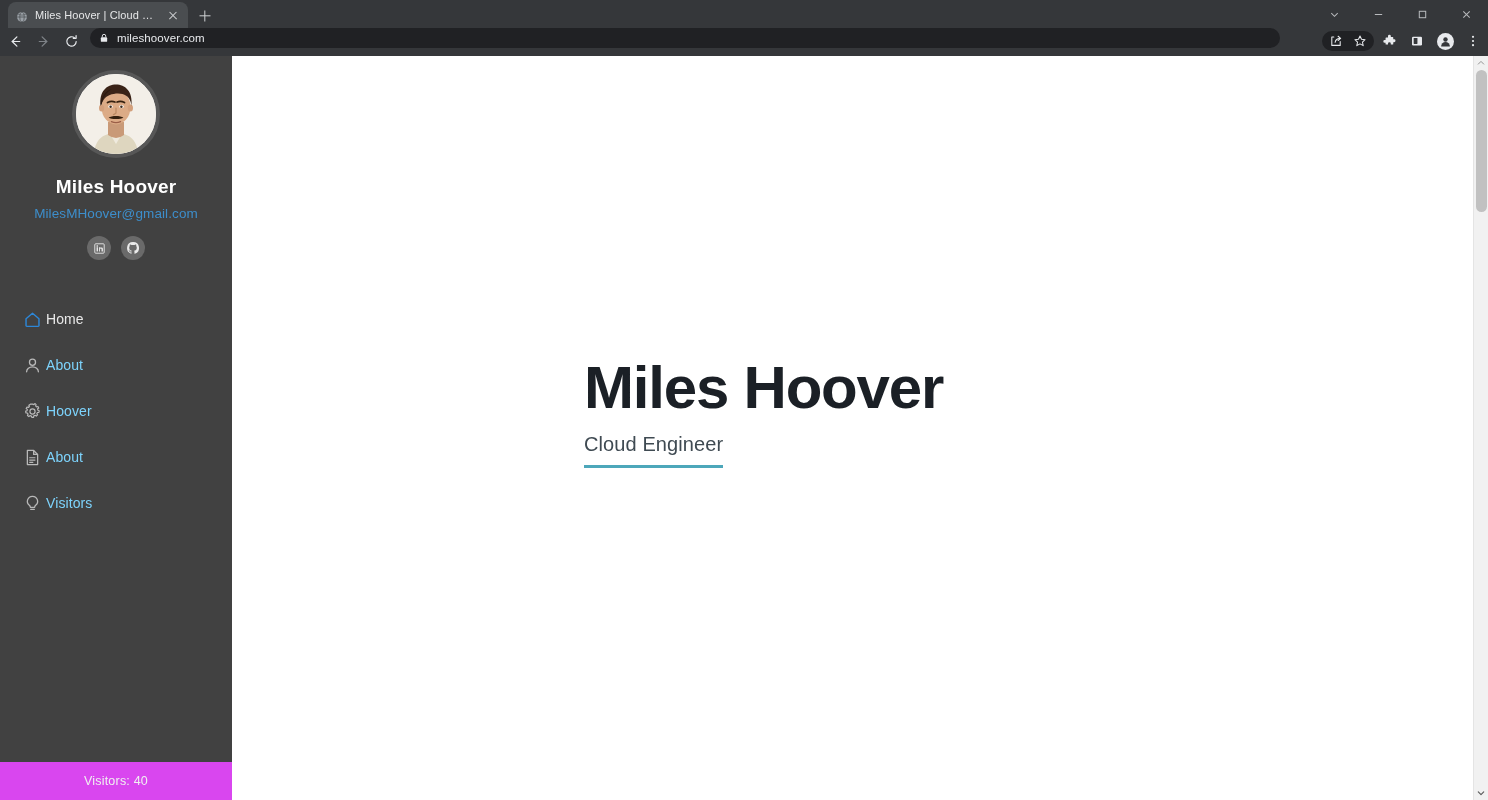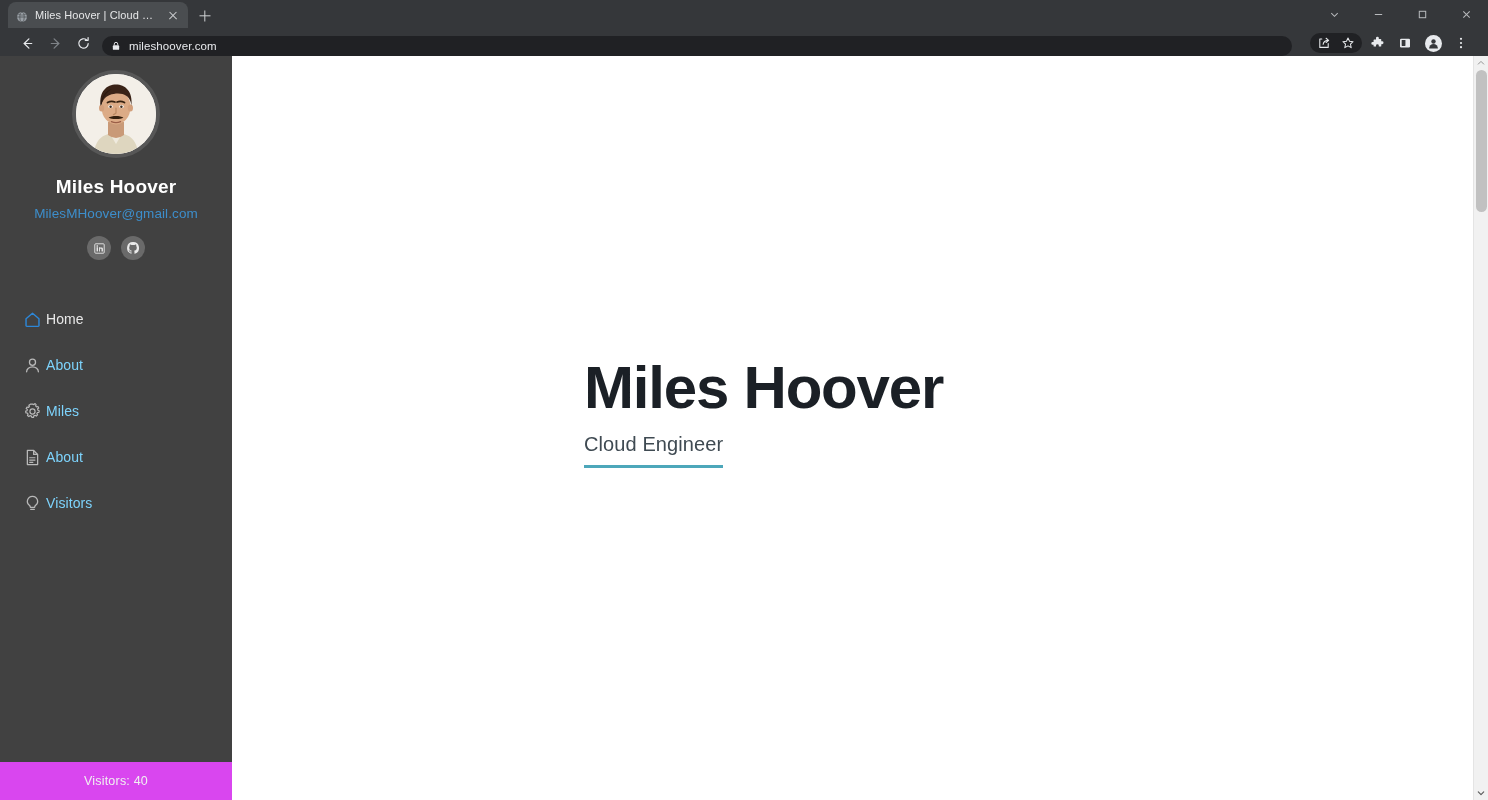--- a/index.html
+++ b/index.html
@@ -33,21 +33,21 @@
   .newtab { width:26px; height:24px; margin-left:4px; position:relative; cursor:pointer; }
   .newtab::before, .newtab::after {
     content:""; position:absolute; background:#cfd1d3; left:50%; top:50%;
   }
   .newtab::before { width:11px; height:1.4px; transform:translate(-50%,-50%); }
   .newtab::after  { width:1.4px; height:11px; transform:translate(-50%,-50%); }
 
   .wincontrols { position:absolute; right:0; top:0; height:28px; display:flex; align-items:center; }
   .wc { width:44px; height:28px; display:flex; align-items:center; justify-content:center; cursor:pointer; }
 
-  .toolbar { height:28px; background:#35373a; display:flex; align-items:flex-end; padding:0 14px; gap:2px; }
+  .toolbar { height:28px; background:#35373a; display:flex; align-items:flex-start; padding:0 2px; gap:2px; }
   .navbtn { width:26px; height:26px; display:flex; align-items:center; justify-content:center; cursor:pointer; }
   .omnibox {
     flex:1; height:20px; background:#202124; border-radius:10px; display:flex;
     align-items:center; padding:0 9px; gap:8px; margin:0 6px 0 4px; max-width:1190px;
   }
   .omnibox-url { font-size:11.5px; color:#e8eaed; letter-spacing:.1px; }
   .tb-actions { display:flex; align-items:center; gap:2px; margin-left:auto; }
   .tb-btn { width:26px; height:26px; display:flex; align-items:center; justify-content:center; cursor:pointer; }
   .tb-pill { display:flex; align-items:center; background:#202124; border-radius:11px; height:20px; padding:0 2px; }
   .tb-pill .tb-btn { width:24px; height:20px; }
@@ -318,21 +318,21 @@
           <span class="nav-label">About</span>
         </a>
 
         <a class="nav-item" href="#">
           <span class="nav-icon">
             <svg viewBox="0 0 20 20" width="19" height="19">
               <path d="M10 2.2 l1.5.55 .95-1.1 1.35 1.15 -.55 1.35 1.05 1.05 1.4-.5 .85 1.6 -1.15.9 .25 1.45 1.45.5 -.35 1.8 -1.5.1 -.7 1.3 .8 1.25 -1.35 1.25 -1.25-.85 -1.35.6 -.25 1.5 -1.85.1 -.5-1.45 -1.45-.45 -1.15 1 -1.5-1.1 .6-1.4 -.75-1.25 -1.5-.1 -.25-1.8 1.45-.45 .3-1.45 -1.2-.9 .9-1.6 1.4.55 1.05-1.05 -.5-1.4 1.6-1.05 Z" fill="none" stroke="#b9b9b9" stroke-width="1.25" stroke-linejoin="round"></path>
               <circle cx="10" cy="10" r="2.7" fill="none" stroke="#b9b9b9" stroke-width="1.25"></circle>
             </svg>
           </span>
-          <span class="nav-label">Miles</span>
+          <span class="nav-label">Hoover</span>
         </a>
 
         <a class="nav-item" href="#">
           <span class="nav-icon">
             <svg viewBox="0 0 20 20" width="19" height="19">
               <path d="M4.6 2.6 h6.6 l4.2 4.2 v10.6 h-10.8 Z" fill="none" stroke="#b9b9b9" stroke-width="1.35" stroke-linejoin="round"></path>
               <path d="M11.2 2.6 v4.2 h4.2" fill="none" stroke="#b9b9b9" stroke-width="1.35" stroke-linejoin="round"></path>
               <line x1="7" y1="10.3" x2="12.6" y2="10.3" stroke="#b9b9b9" stroke-width="1.2" stroke-linecap="round"></line>
               <line x1="7" y1="12.7" x2="12.6" y2="12.7" stroke="#b9b9b9" stroke-width="1.2" stroke-linecap="round"></line>
               <line x1="7" y1="15.1" x2="10.4" y2="15.1" stroke="#b9b9b9" stroke-width="1.2" stroke-linecap="round"></line>

